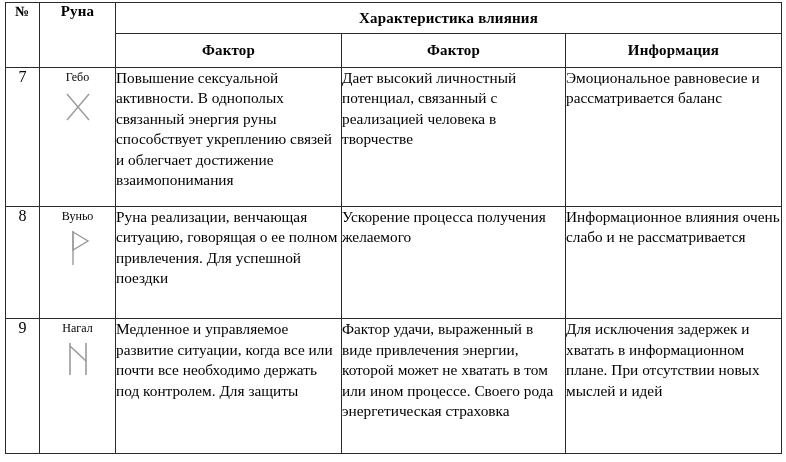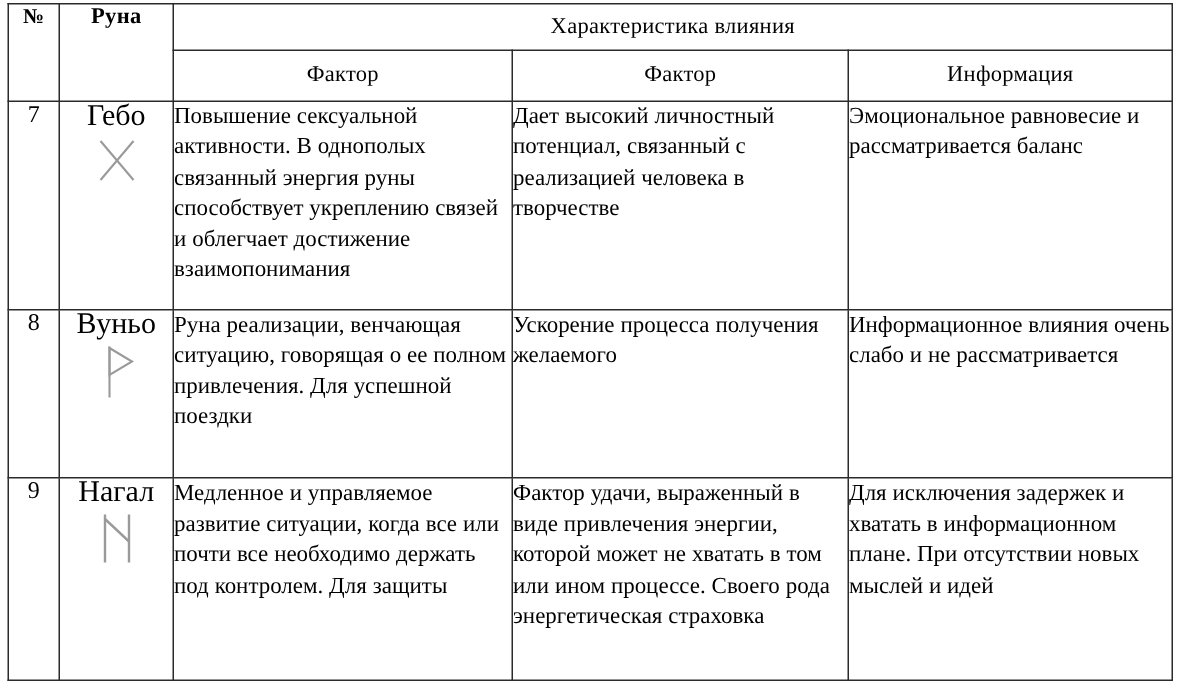--- a/index.html
+++ b/index.html
@@ -39,21 +39,21 @@
   
   .col-num   { width: 34px; }
   .col-rune  { width: 76px; }
   .col-phys  { width: 226px; }
   .col-enrg  { width: 224px; }
   .col-info  { width: 216px; }
 
   
   .hdr {
     text-align: center;
-    font-weight: normal;
+    font-weight: bold;
     font-size: 15px;
     vertical-align: middle;
     letter-spacing: 0.2px;
   }
   .hdr-group {
     height: 30px;
     line-height: 30px;
   }
   .hdr-sub {
     height: 33px;
@@ -73,21 +73,21 @@
   .cell-num {
     text-align: center;
     font-size: 16px;
     padding-top: 12px;
   }
   .cell-rune {
     text-align: center;
     padding-top: 11px;
   }
   .rune-name {
-    font-size: 20px;
+    font-size: 12px;
     line-height: 18px;
     display: block;
   }
   .rune-glyph {
     display: block;
     margin: 4px auto 0 auto;
   }
   .cell-text {
     font-size: 15.3px;
     line-height: 20.4px;

